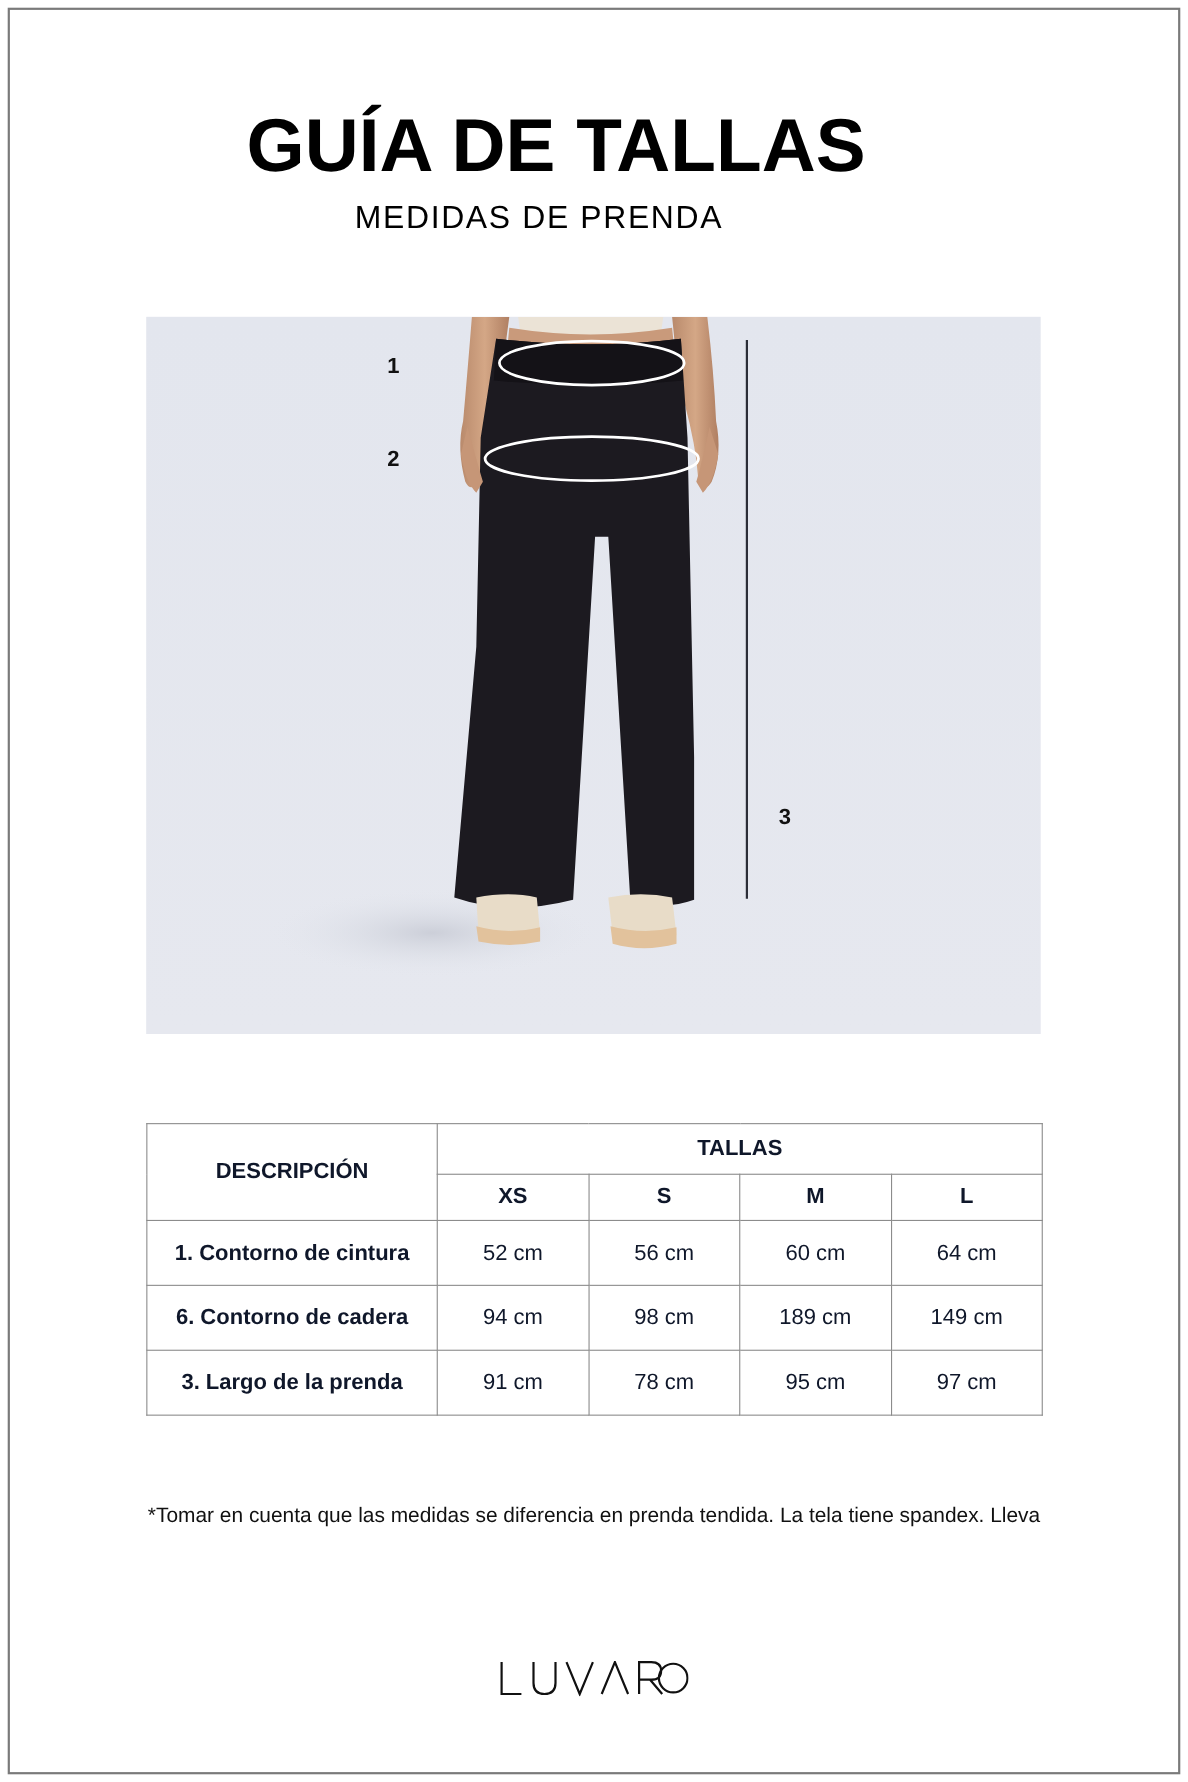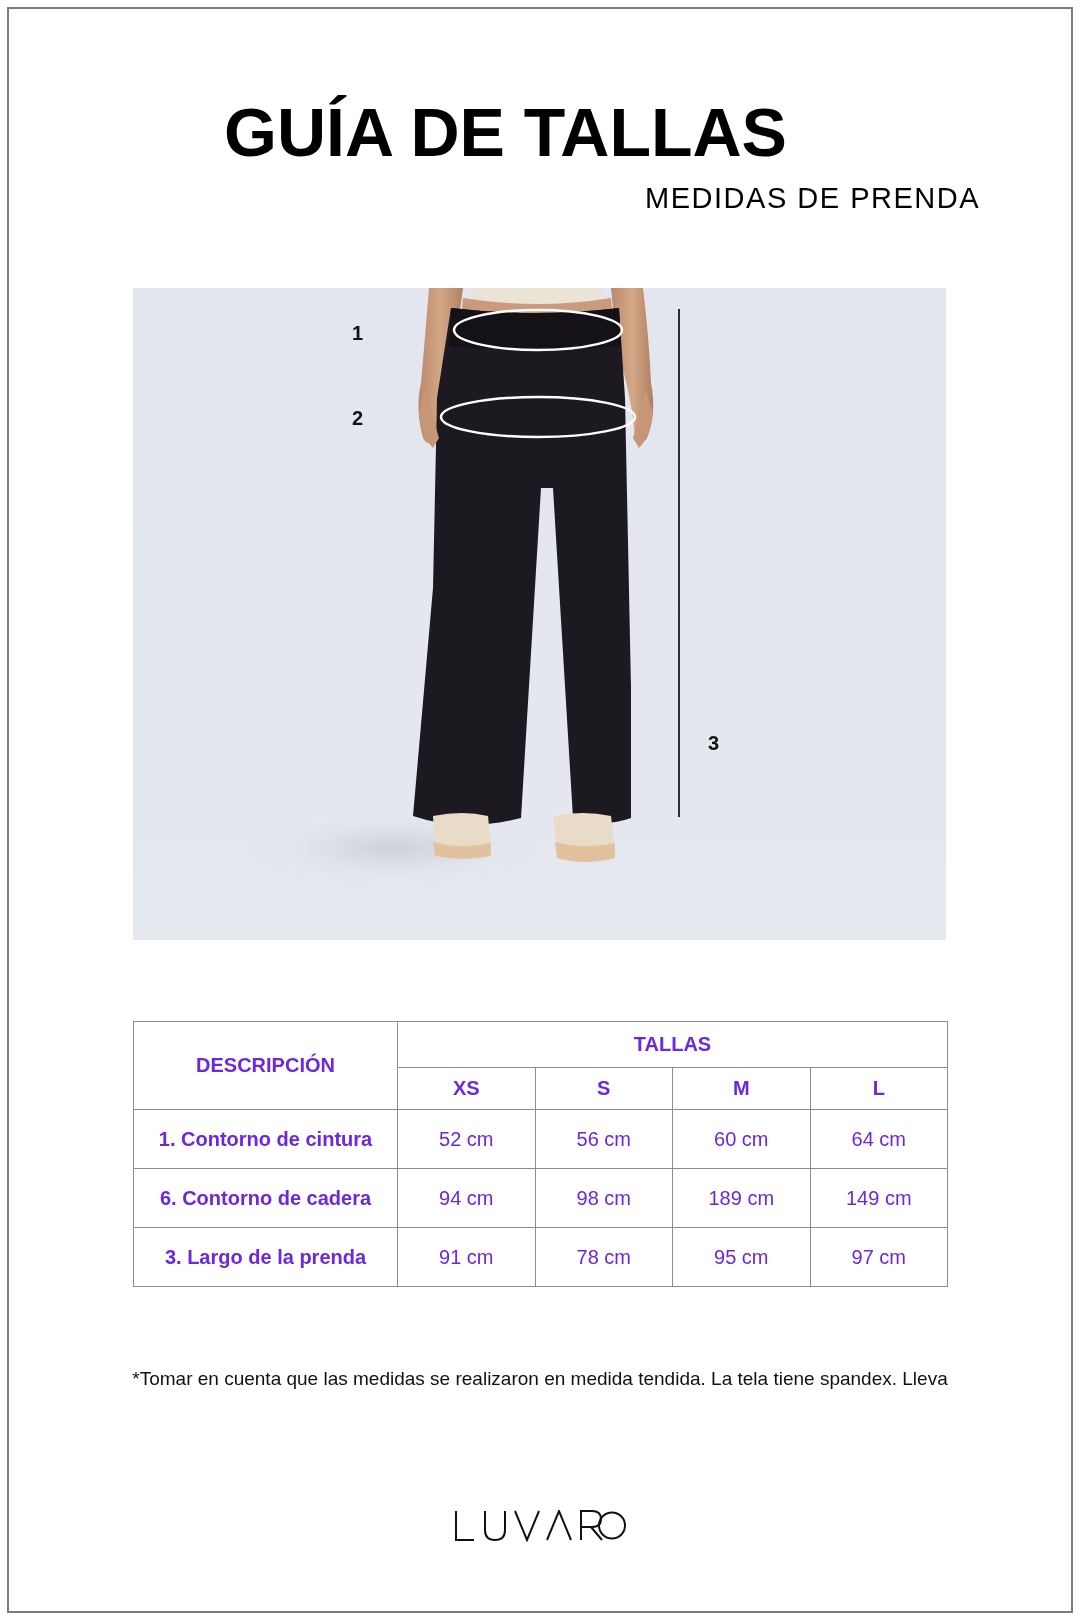--- a/index.html
+++ b/index.html
@@ -11,41 +11,41 @@
       border: 2px solid #7a7a7a;
     }
 
     .title {
       position: absolute; left: 0; width: 1011px; top: 92px;
       text-align: center; font-weight: 700; font-size: 68px; letter-spacing: 0px;
       line-height: 80px;
     }
     .subtitle {
       position: absolute; left: 0; width: 980px; top: 181px;
-      text-align: right; font-size: 29px; letter-spacing: 1.5px; line-height: 34px;
+      text-align: center; font-size: 29px; letter-spacing: 1.5px; line-height: 34px;
     }
 
     .photo {
       position: absolute; left: 133px; top: 288px; width: 813px; height: 652px;
       background: #e4e7ee; overflow: hidden;
     }
     .photo svg { position: absolute; left: 0; top: 0; }
 
     .m-label {
       position: absolute; font-weight: 700; font-size: 20px; line-height: 22px;
       color: #111;
     }
 
     table.sizes {
       position: absolute; left: 133px; top: 1021px; width: 814px;
       border-collapse: collapse; table-layout: fixed;
     }
     table.sizes td, table.sizes th {
       border: 1.5px solid #8c8c8c; text-align: center; vertical-align: middle;
-      font-size: 20px; color: #6d28d9;
+      font-size: 20px; color: #0f172a;
     }
     table.sizes th { font-weight: 700; }
     .col-desc { width: 264px; }
     .col-size { width: 137.5px; }
     tr.h1 th { height: 46px; }
     tr.h2 th { height: 42px; }
     tr.row td { height: 59px; }
     td.desc { font-weight: 700; }
 
     .note {
@@ -154,21 +154,21 @@
     <td class="desc">3. Largo de la prenda</td>
     <td>91 cm</td>
     <td>78 cm</td>
     <td>95 cm</td>
     <td>97 cm</td>
   </tr>
 </tbody>
   </table>
 
 <div class="note">
-  <div>*Tomar en cuenta que las medidas se realizaron en medida tendida. La tela tiene spandex. Lleva</div>
+  <div>*Tomar en cuenta que las medidas se diferencia en prenda tendida. La tela tiene spandex. Lleva</div>
 </div>
 
 <div class="logo">
   <svg width="172" height="32" viewBox="0 0 172 32" aria-label="">
     <g fill="none" stroke="#111" stroke-width="2" stroke-linejoin="miter">
 
       <path d="M2 1 L2 30 L20 30"></path>
 
       <path d="M31 1 L31 20 Q31 30 41 30 Q51 30 51 20 L51 1"></path>
 

